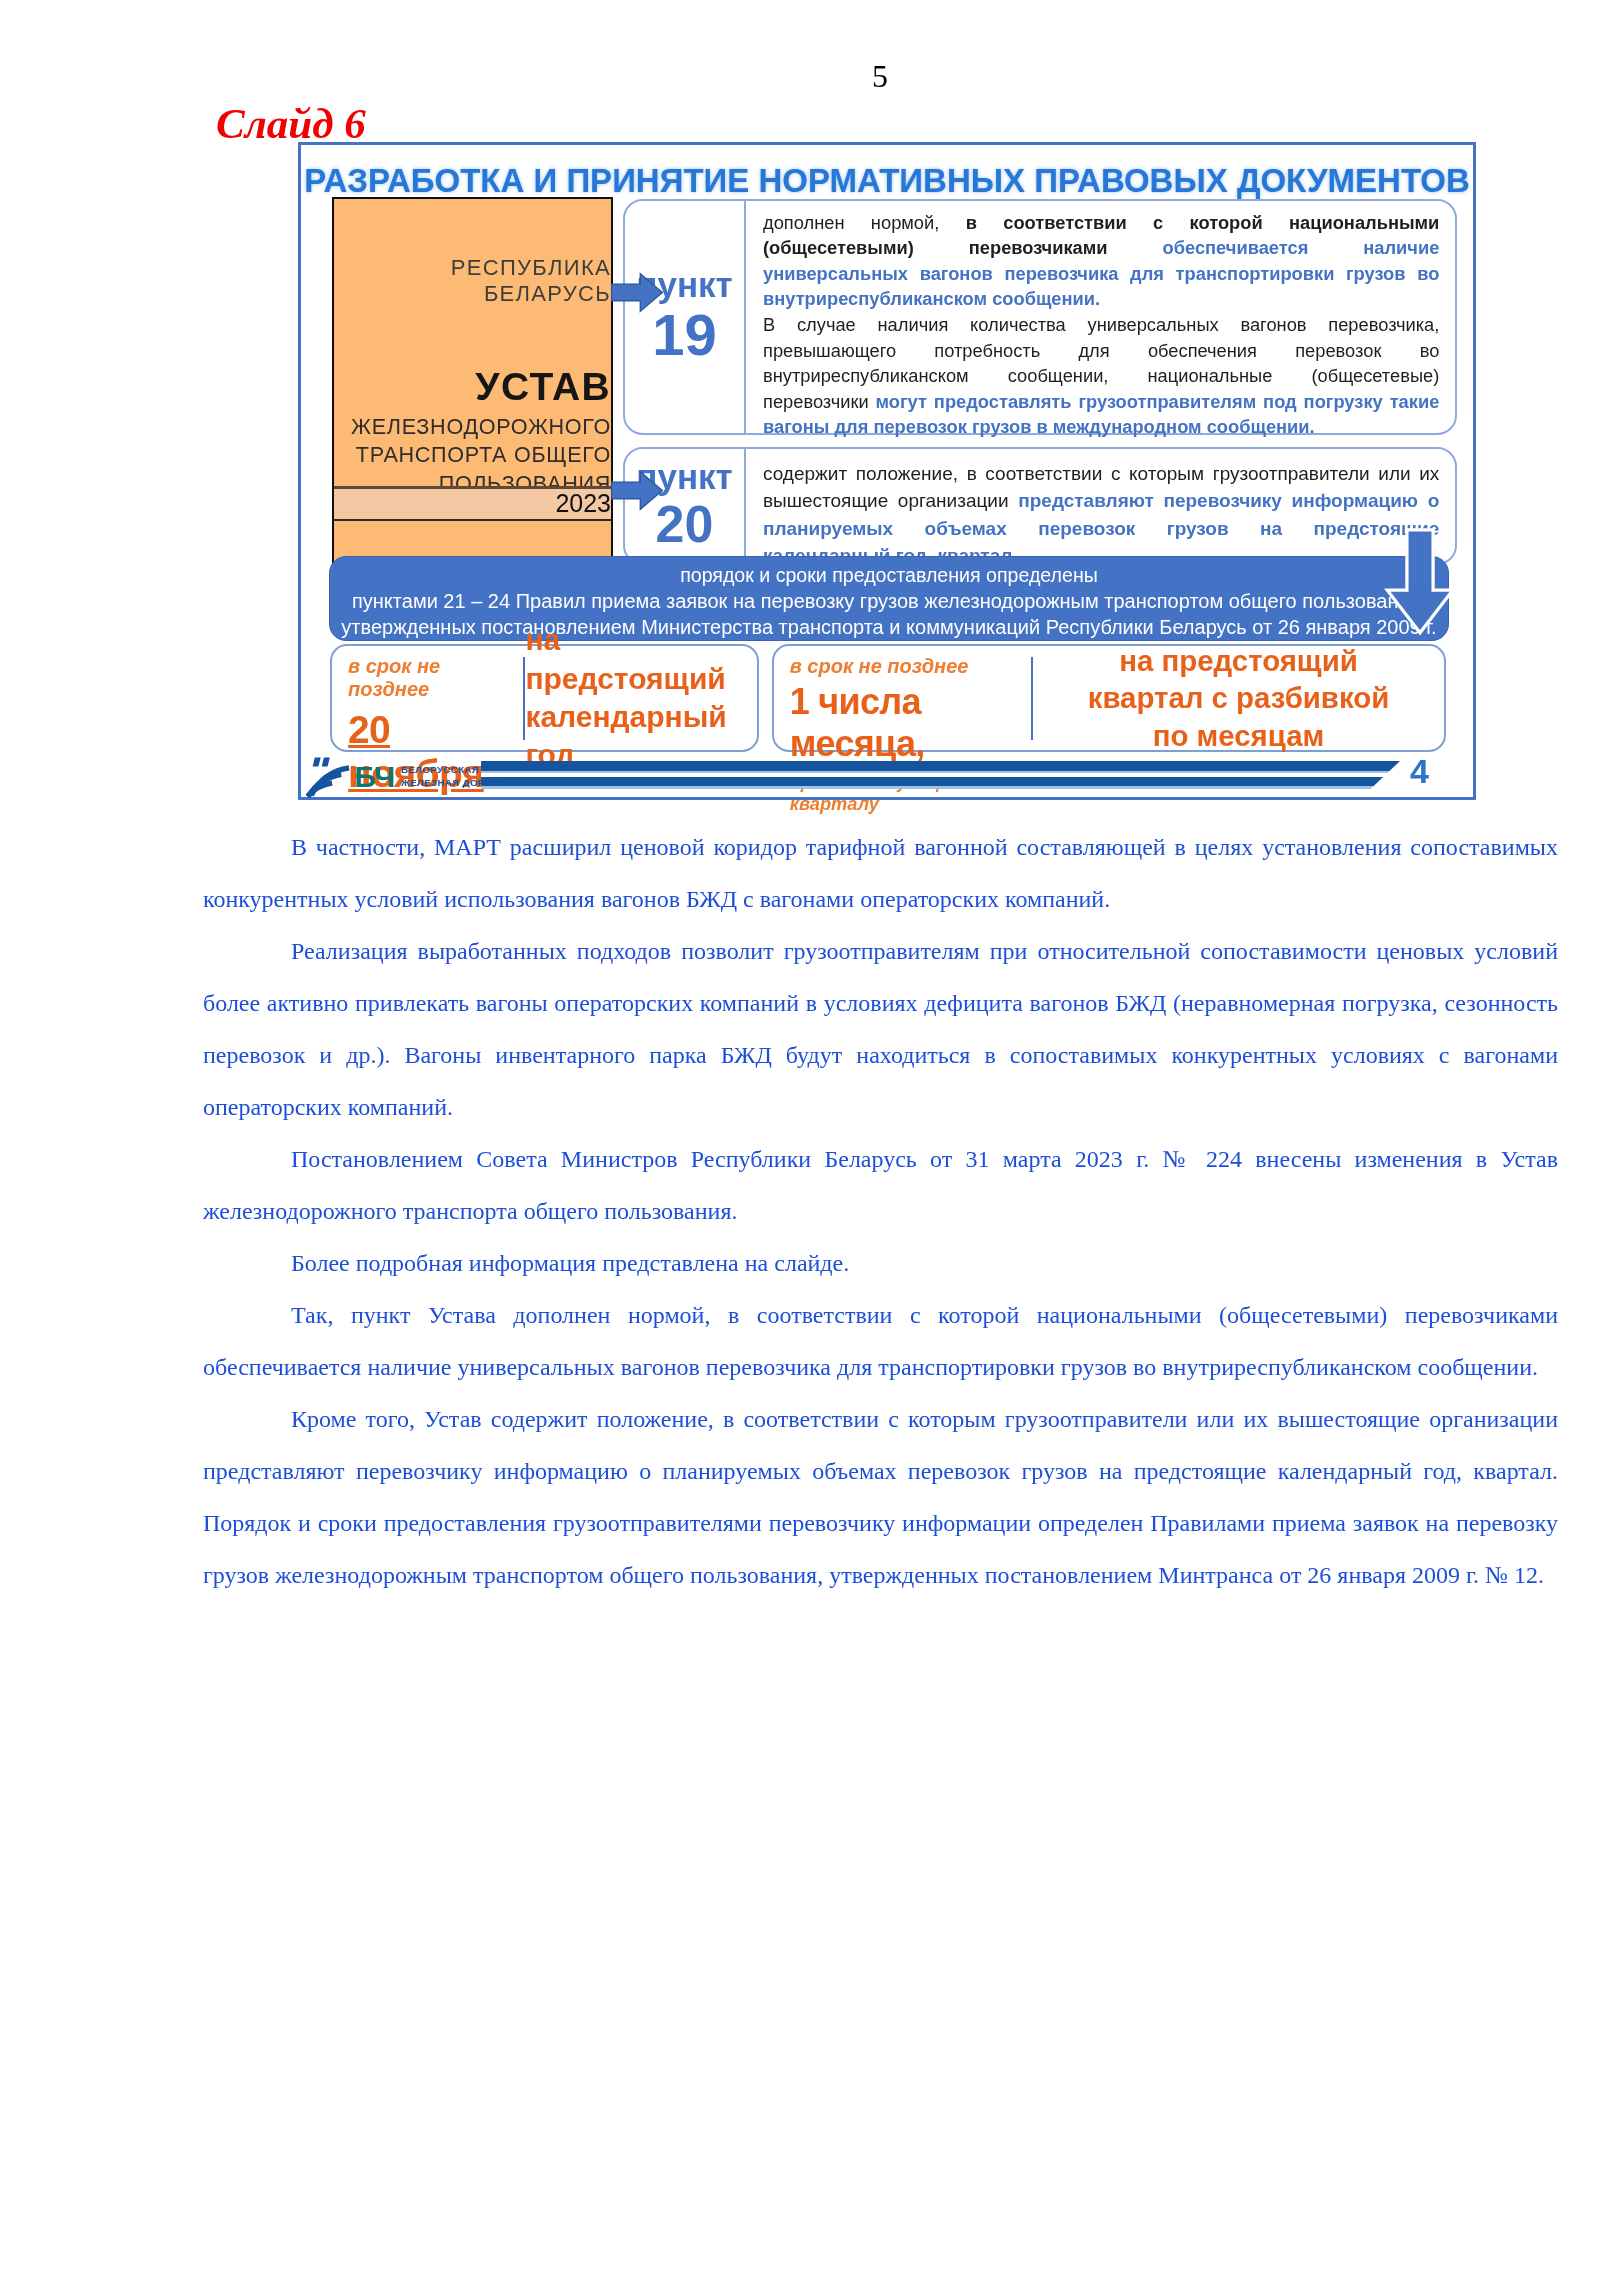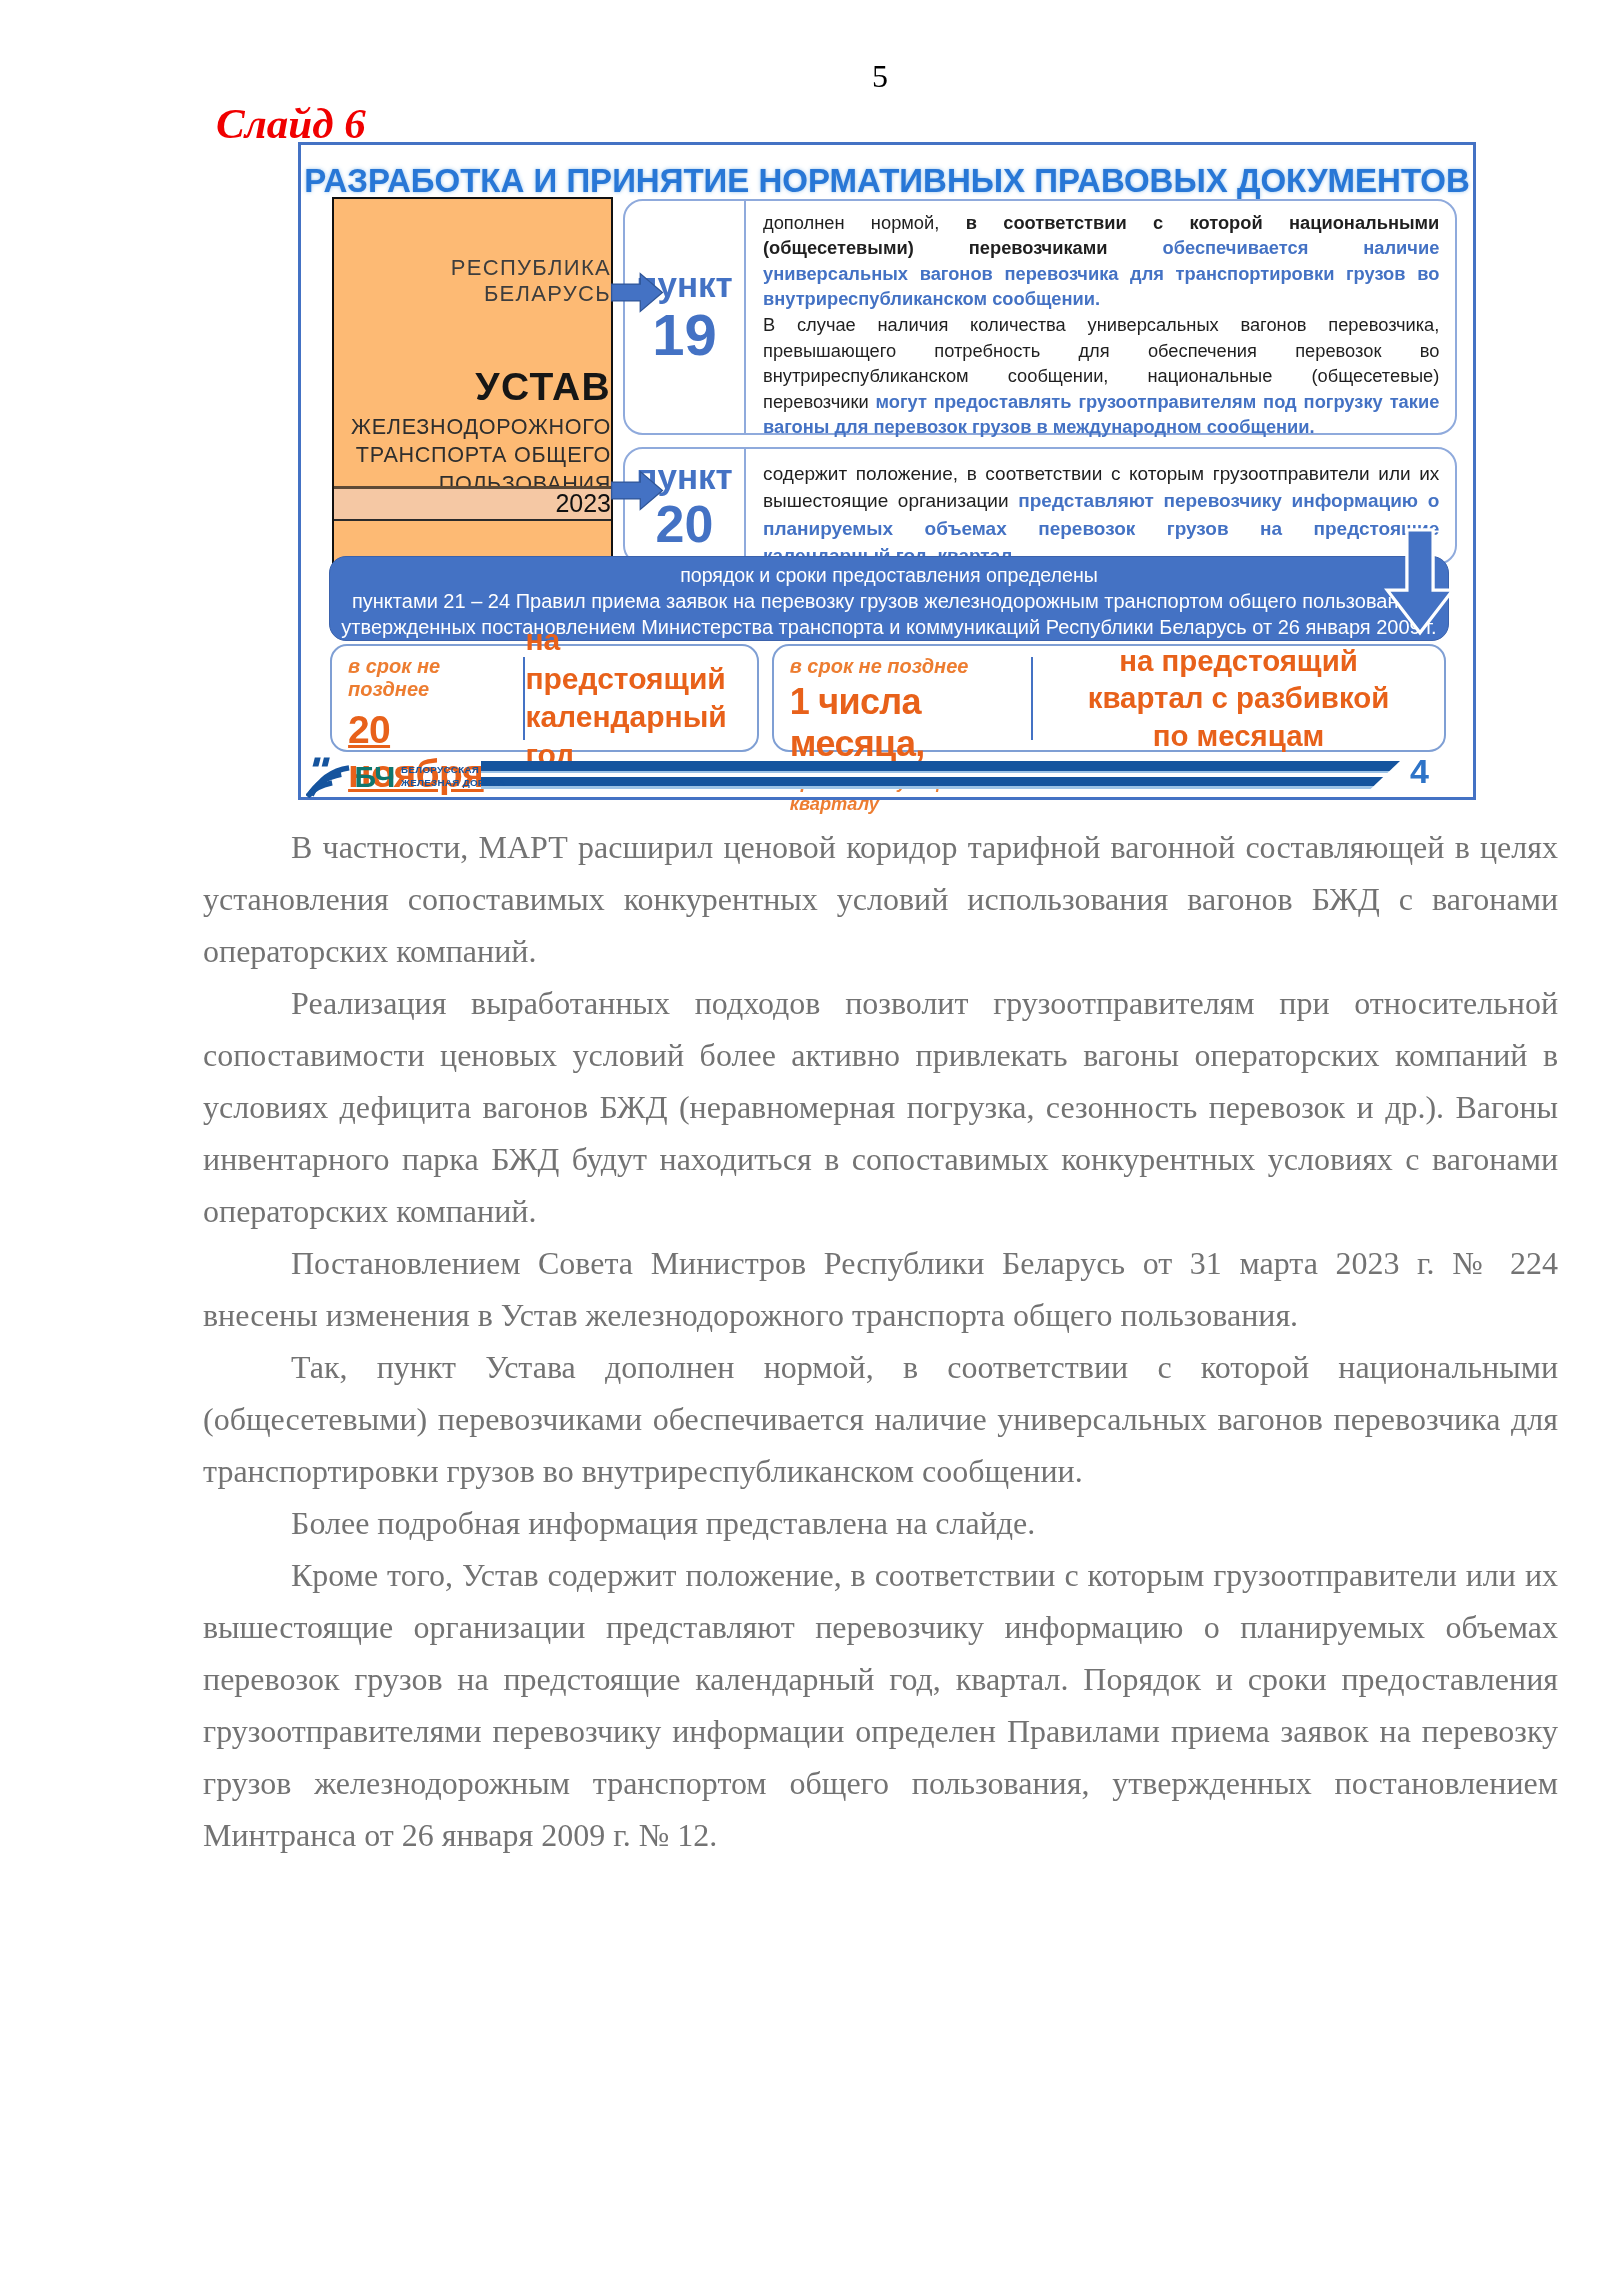--- a/index.html
+++ b/index.html
@@ -80,22 +80,22 @@
   .wing{width:47px;height:42px;}
   .abbr{margin-left:1.3px;font-size:30px;font-weight:700;color:#0f766e;letter-spacing:-0.7px;}
   .lname{margin-left:6.5px;font-size:9.8px;font-weight:700;color:#15549E;line-height:1.3;letter-spacing:0.3px;}
   .stripes{position:absolute;left:180px;top:616px;width:919px;height:28px;
            background:linear-gradient(to bottom,#15549E 0 9.8px,#9DC3E6 9.8px 12.4px,#ffffff 12.4px 15.7px,
                        #15549E 15.7px 25.5px,#9DC3E6 25.5px 28px);
            clip-path:polygon(0 0,100% 0,calc(100% - 29.4px) 100%,0 100%);}
   .s-pageno{position:absolute;left:1109px;top:607px;font-size:34px;font-weight:700;color:#2E74C8;}
 
   
-  .body{position:absolute;left:203px;top:821px;width:1355px;font-size:32px;line-height:52px;
-        text-align:justify;color:#737373;}
+  .body{position:absolute;left:203px;top:821px;width:1355px;font-size:24px;line-height:52px;
+        text-align:justify;color:#1d4ed8;}
   .para{margin:0;padding:0;text-indent:88px;}
 </style>
 </head>
 <body>
 
 <div id="page">
 
   <div class="pageno">5</div>
   <div class="slide-label">Слайд 6</div>
 
@@ -191,19 +191,19 @@
     </div>
     <div class="stripes"></div>
     <div class="s-pageno">4</div>
 
   </div>
 
   <div class="body">
       <p class="para">В частности, МАРТ расширил ценовой коридор тарифной вагонной составляющей в целях установления сопоставимых конкурентных условий использования вагонов БЖД с вагонами операторских компаний.</p>
       <p class="para">Реализация выработанных подходов позволит грузоотправителям при относительной сопоставимости ценовых условий более активно привлекать вагоны операторских компаний в условиях дефицита вагонов БЖД (неравномерная погрузка, сезонность перевозок и др.). Вагоны инвентарного парка БЖД будут находиться в сопоставимых конкурентных условиях с вагонами операторских компаний.</p>
       <p class="para">Постановлением Совета Министров Республики Беларусь от 31 марта 2023 г. № 224 внесены изменения в Устав железнодорожного транспорта общего пользования.</p>
+      <p class="para">Более подробная информация представлена на слайде.</p>
       <p class="para">Так, пункт Устава дополнен нормой, в соответствии с которой национальными (общесетевыми) перевозчиками обеспечивается наличие универсальных вагонов перевозчика для транспортировки грузов во внутриреспубликанском сообщении.</p>
-      <p class="para">Более подробная информация представлена на слайде.</p>
       <p class="para">Кроме того, Устав содержит положение, в соответствии с которым грузоотправители или их вышестоящие организации представляют перевозчику информацию о планируемых объемах перевозок грузов на предстоящие календарный год, квартал. Порядок и сроки предоставления грузоотправителями перевозчику информации определен Правилами приема заявок на перевозку грузов железнодорожным транспортом общего пользования, утвержденных постановлением Минтранса от 26 января 2009 г. № 12.</p>
     </div>
 
 </div>
 
 
 </body></html>

